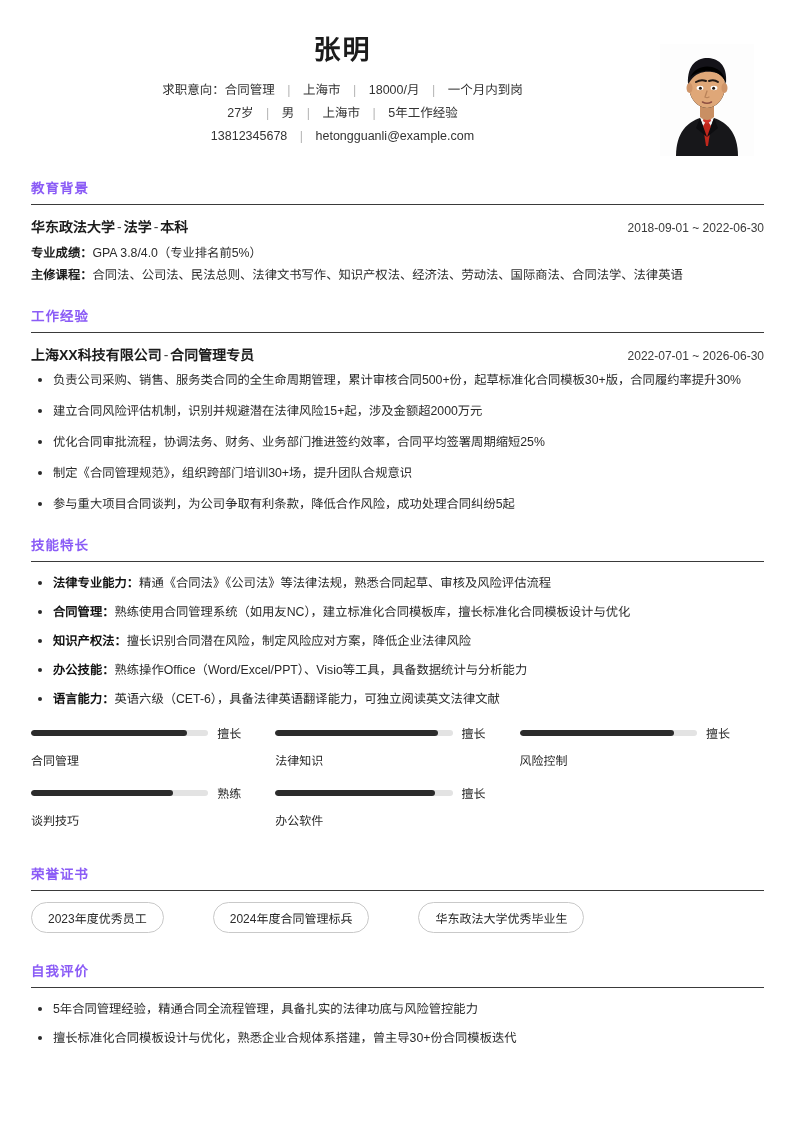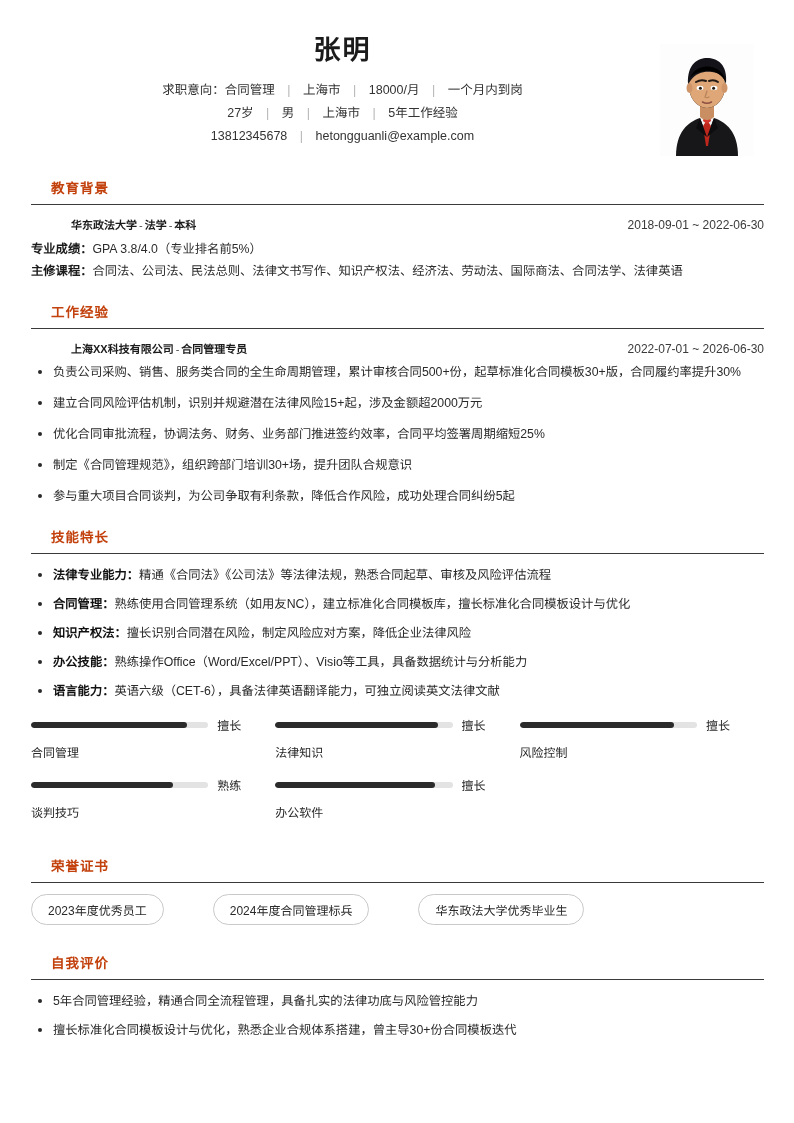--- a/index.html
+++ b/index.html
@@ -68,44 +68,42 @@
     overflow: hidden;
     background: #fdfdfd;
   }
   .avatar svg { display: block; width: 100%; height: 100%; }
 
   
   .section { margin-top: 19px; }
   .section-title {
     font-size: 13.5px;
     font-weight: bold;
-    color: #c2410c;
+    color: #8b5cf6;
     letter-spacing: 1px;
     padding-bottom: 7px;
-    margin-left: 20px;
   }
   .section-rule {
     height: 1px;
     background: #3a3a3a;
     width: 100%;
     margin-bottom: 11px;
   }
 
   
   .entry-head {
     display: flex;
     justify-content: space-between;
     align-items: baseline;
     margin-bottom: 6px;
   }
   .entry-title {
-    font-size: 11px;
+    font-size: 14px;
     font-weight: bold;
     color: #1b1b1b;
-    margin-left: 40px;
   }
   .entry-title .light { font-weight: normal; color: #4a4a4a; padding: 0 2px; }
   .entry-date {
     font-size: 12px;
     color: #3a3a3a;
     white-space: nowrap;
   }
   .kv-line {
     font-size: 12.3px;
     color: #2c2c2c;

